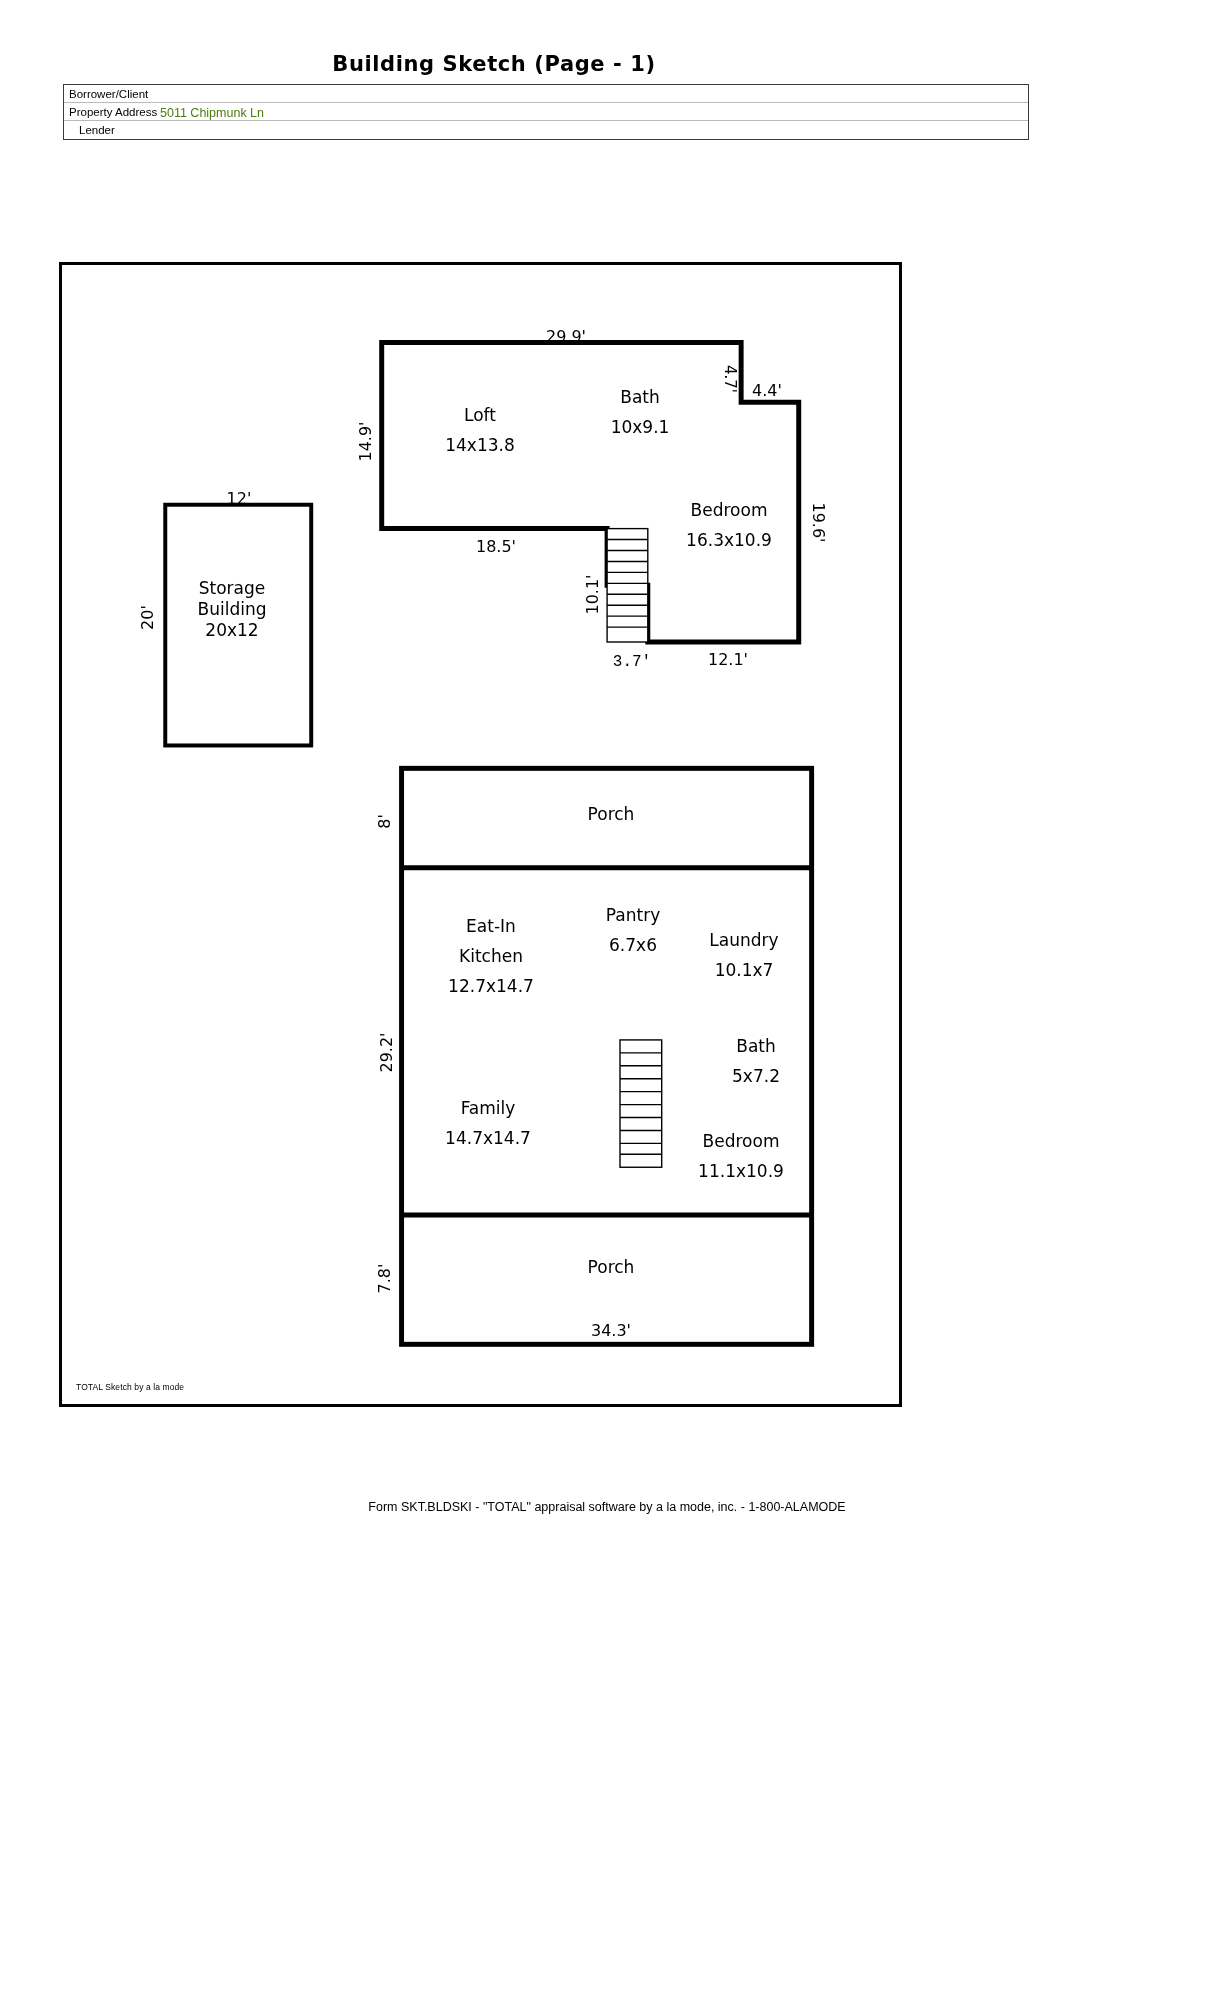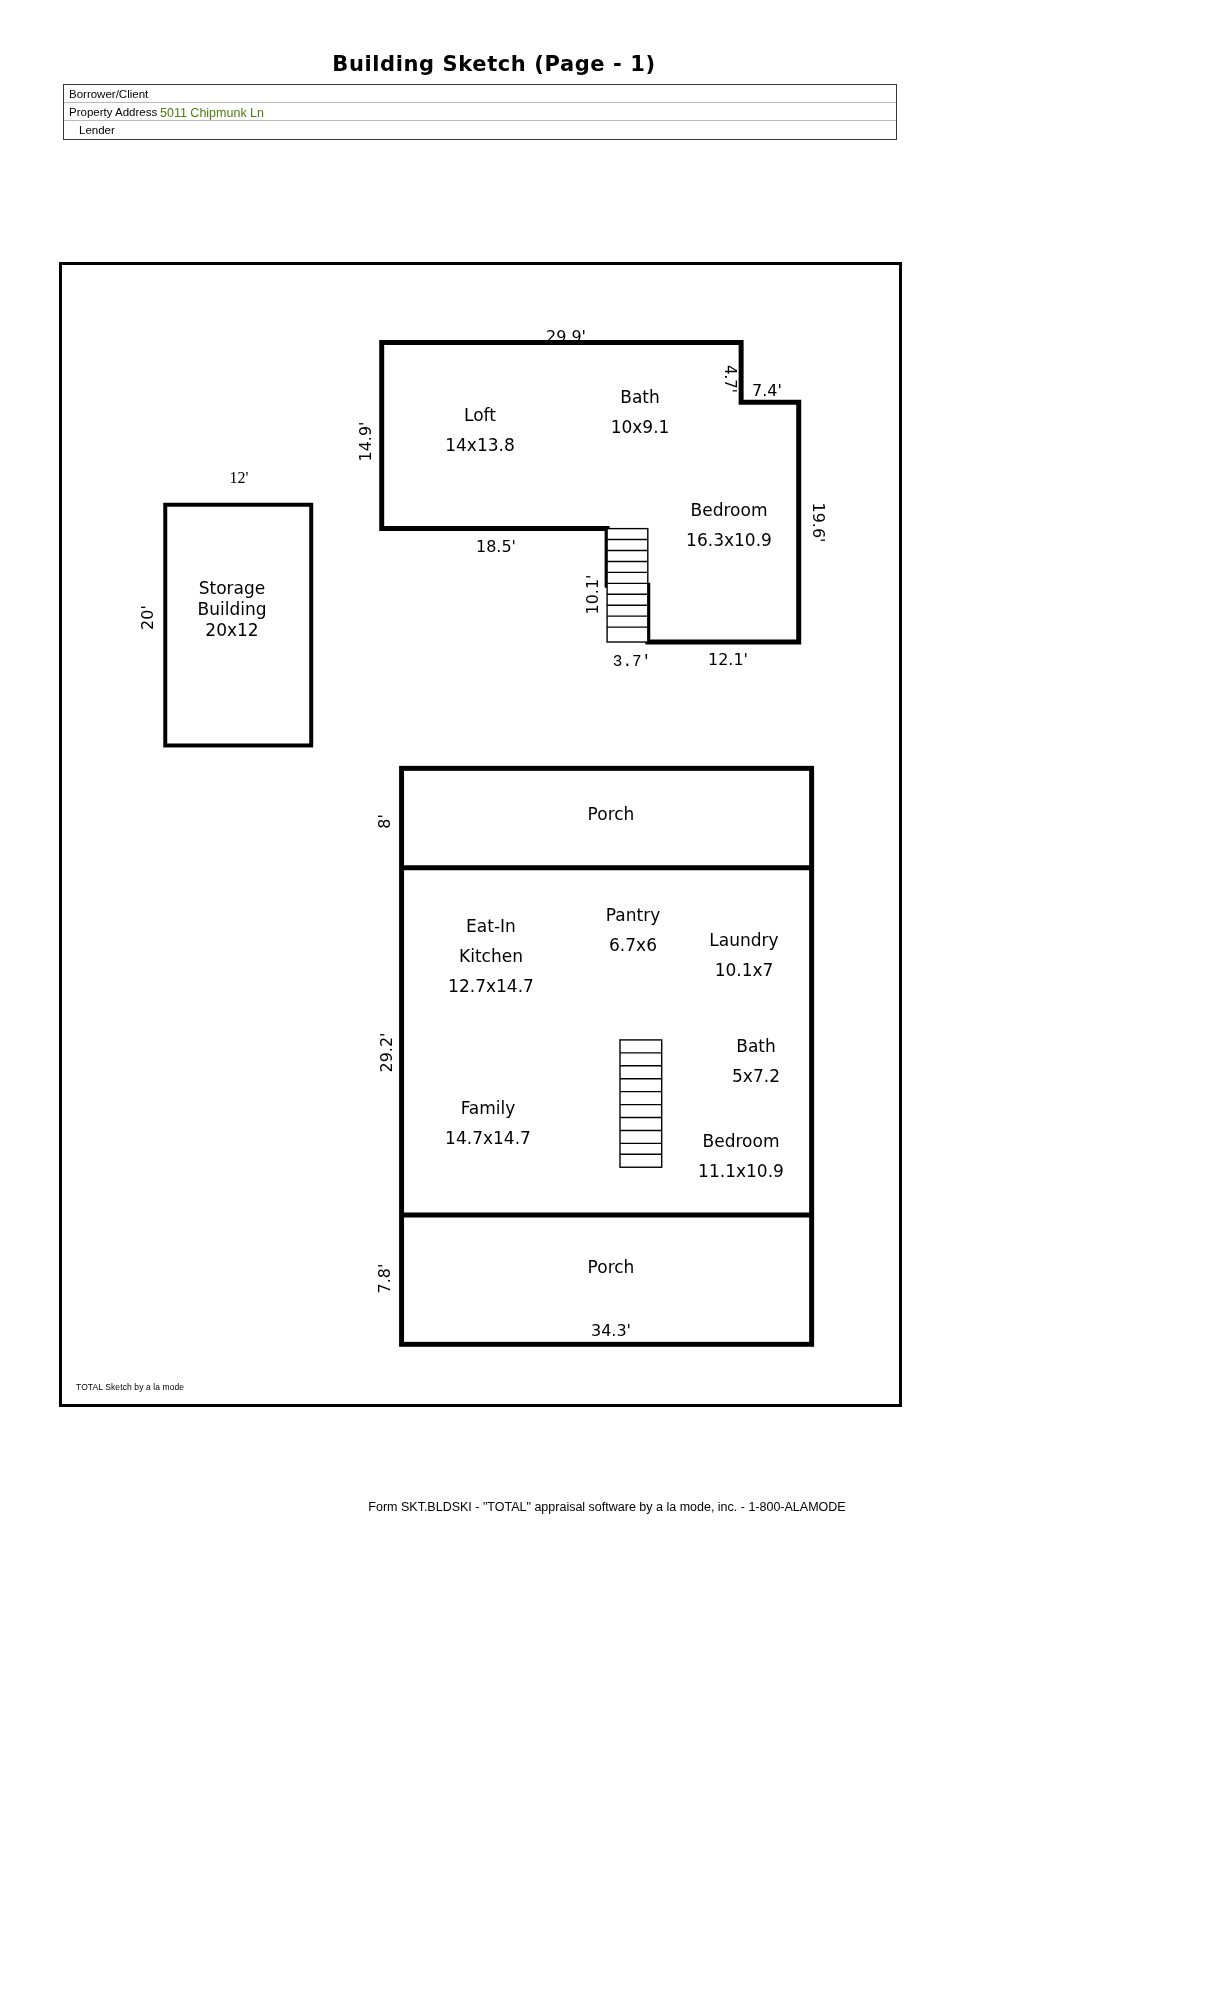--- a/index.html
+++ b/index.html
@@ -27,21 +27,21 @@
     font-weight: bold;
     letter-spacing: 0.6px;
     font-family: "DejaVu Sans", sans-serif;
   }
 
   
   #header-table {
     position: absolute;
     left: 63px;
     top: 84px;
-    width: 834px;
+    width: 966px;
     border: 1px solid #3a3a3a;
     box-sizing: border-box;
     background: #fff;
   }
   .hdr-row {
     position: relative;
     height: 18px;
     border-bottom: 1px solid #b9b9b9;
     box-sizing: border-box;
   }
@@ -256,33 +256,33 @@
 
   <div class="room-label" style="left:679px; top:866px;">
     <span class="ln">Bedroom</span>
     <span class="ln" style="margin-top:9px;">11.1x10.9</span>
   </div>
 
   <div class="room-label" style="left:549px; top:992px;">
     <span class="ln">Porch</span>
   </div>
 
-  <div class="dim" style="left:177px; top:204px;font-family:Liberation Serif, serif;">12'</div>
+  <div class="dim" style="left:177px; top:224px;">12'</div>
 
   <div class="dim vert" style="left:85px; top:343px;">20'</div>
 
   <div class="dim" style="left:504px; top:54px;margin-top:8px;">29.9'</div>
 
   <div class="dim vert" style="left:303px; top:167px;">14.9'</div>
 
   <div class="dim" style="left:434px; top:272px;">18.5'</div>
 
   <div class="dim vert-cw" style="left:668px; top:105px; font-size:15px;">4.7'</div>
 
-  <div class="dim" style="left:705px; top:116px;">7.4'</div>
+  <div class="dim" style="left:705px; top:116px;">4.4'</div>
 
   <div class="dim vert-cw" style="left:756px; top:248px;">19.6'</div>
 
   <div class="dim vert" style="left:530px; top:320px;">10.1'</div>
 
   <div class="dim" style="left:570px; top:388px;font-family:Liberation Mono, monospace;">3.7'</div>
 
   <div class="dim" style="left:666px; top:385px;">12.1'</div>
 
   <div class="dim vert" style="left:322px; top:547px;">8'</div>

